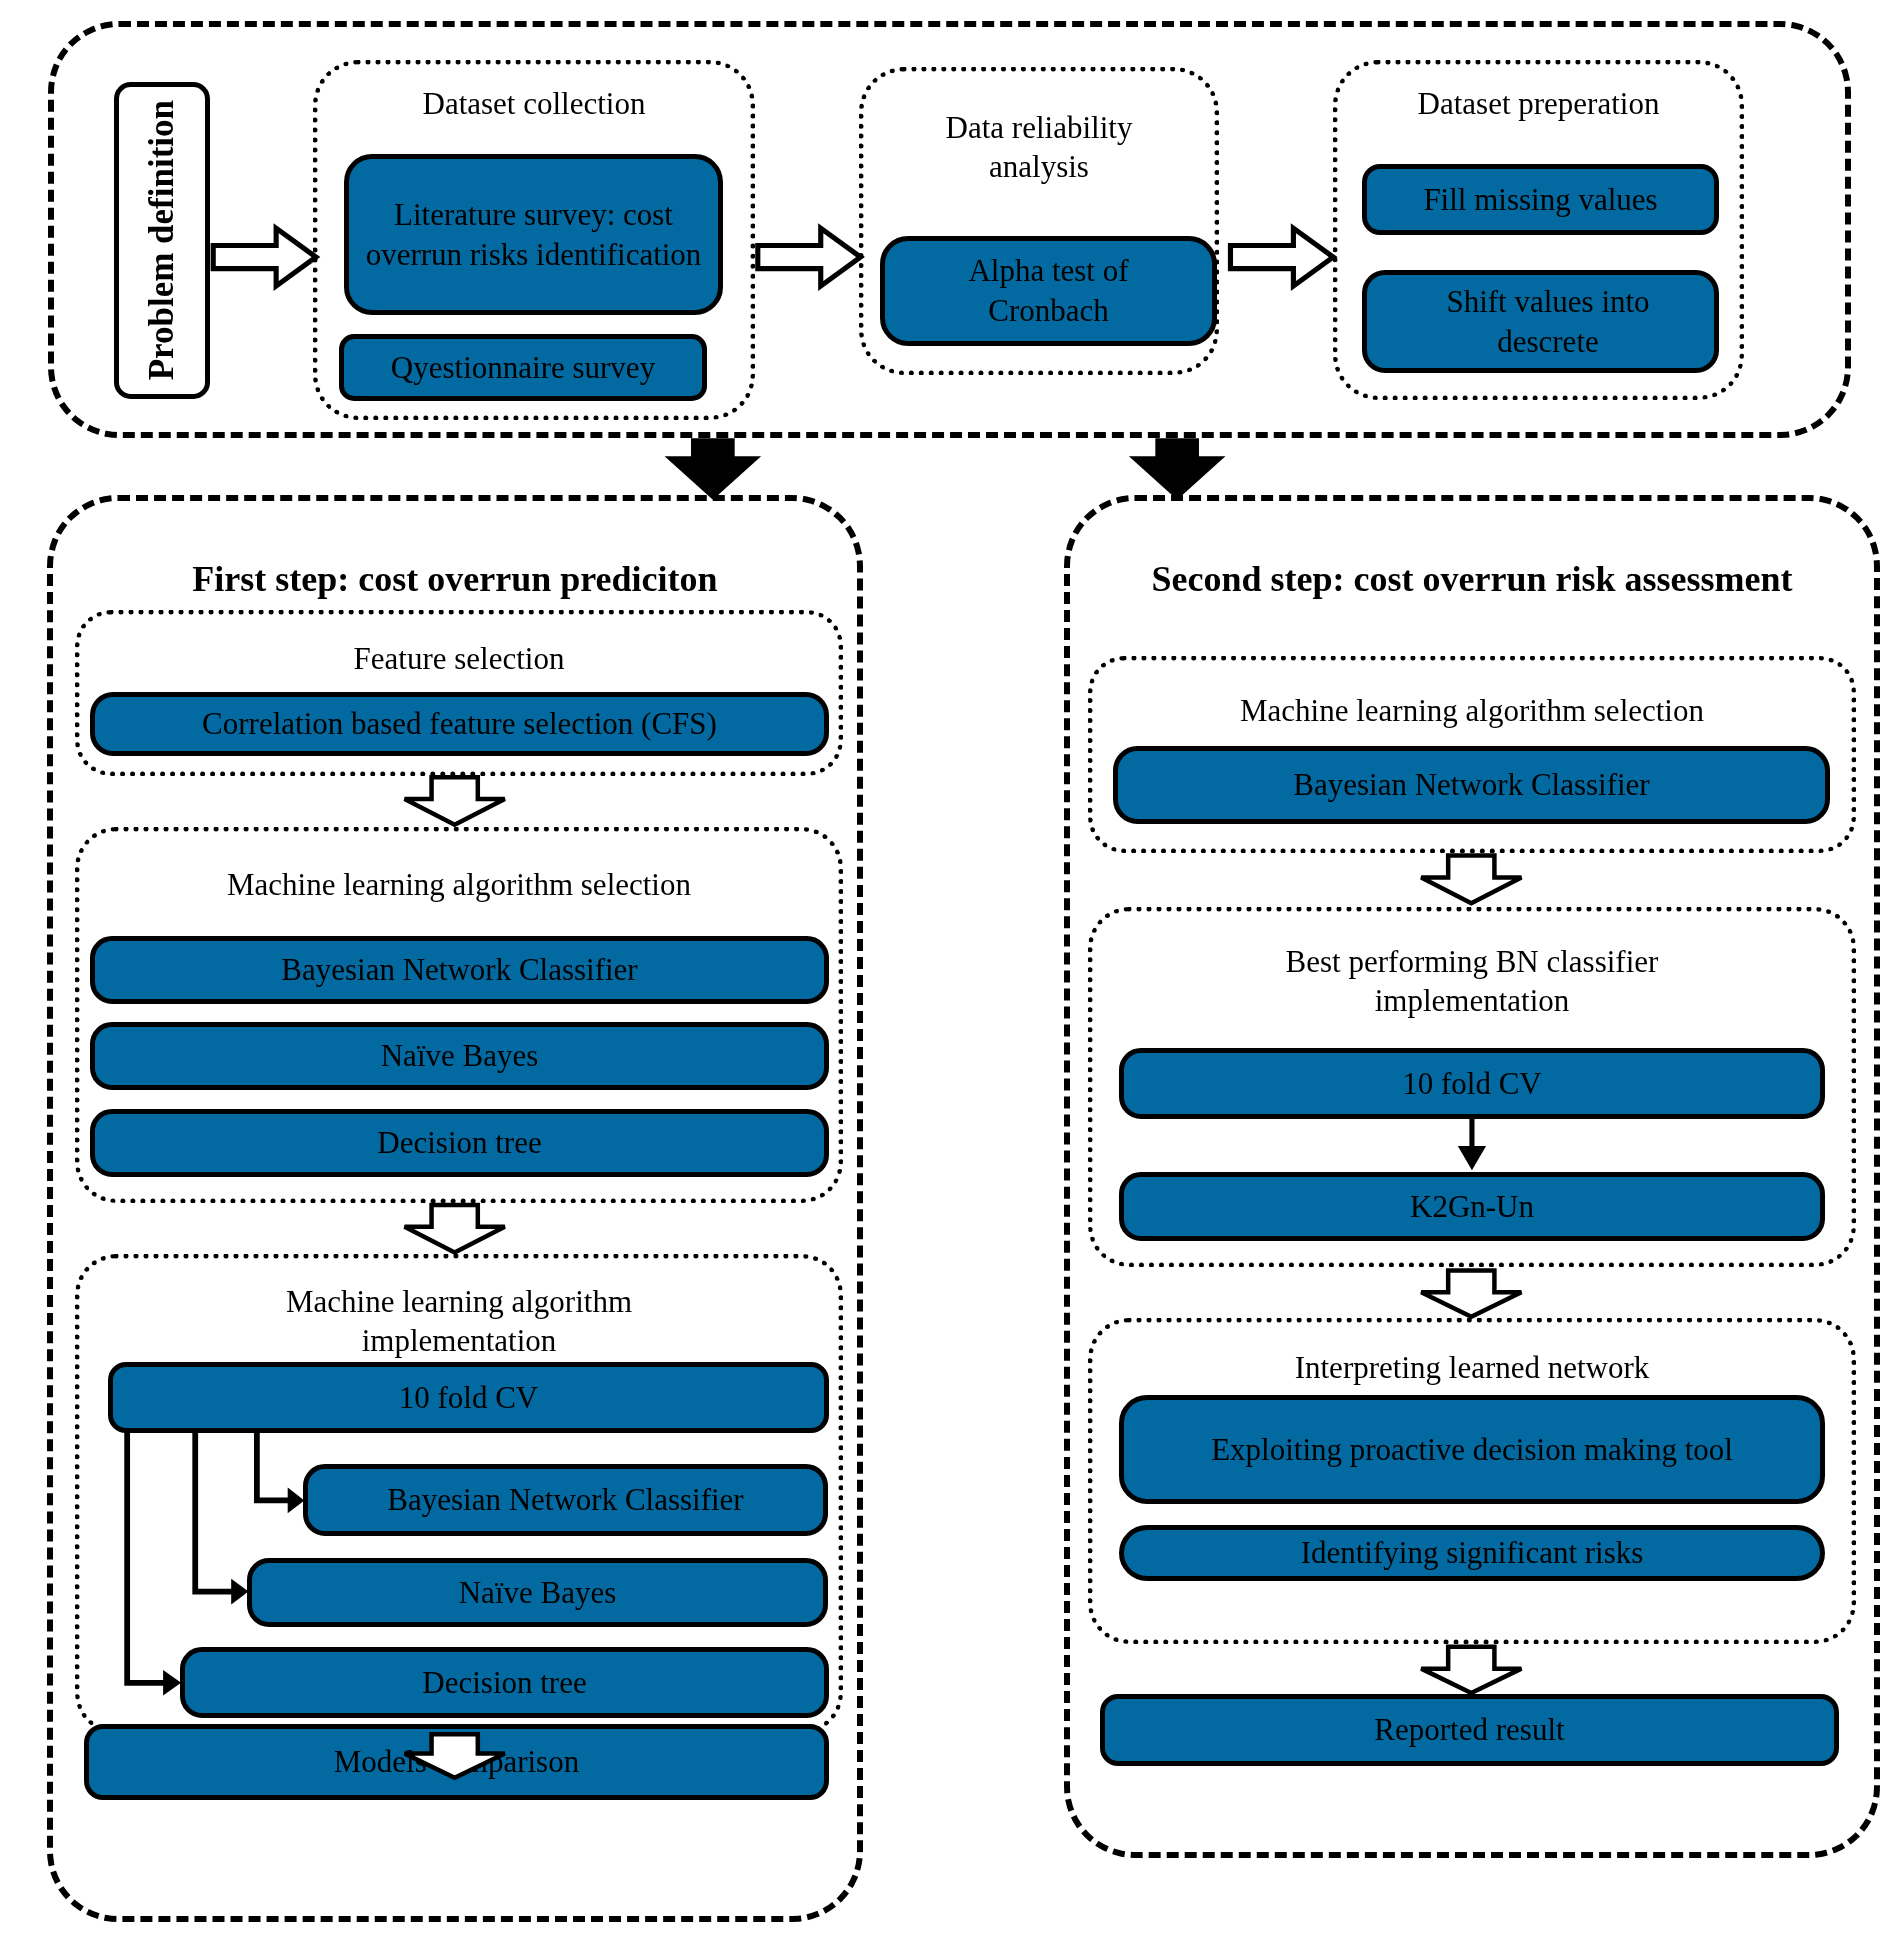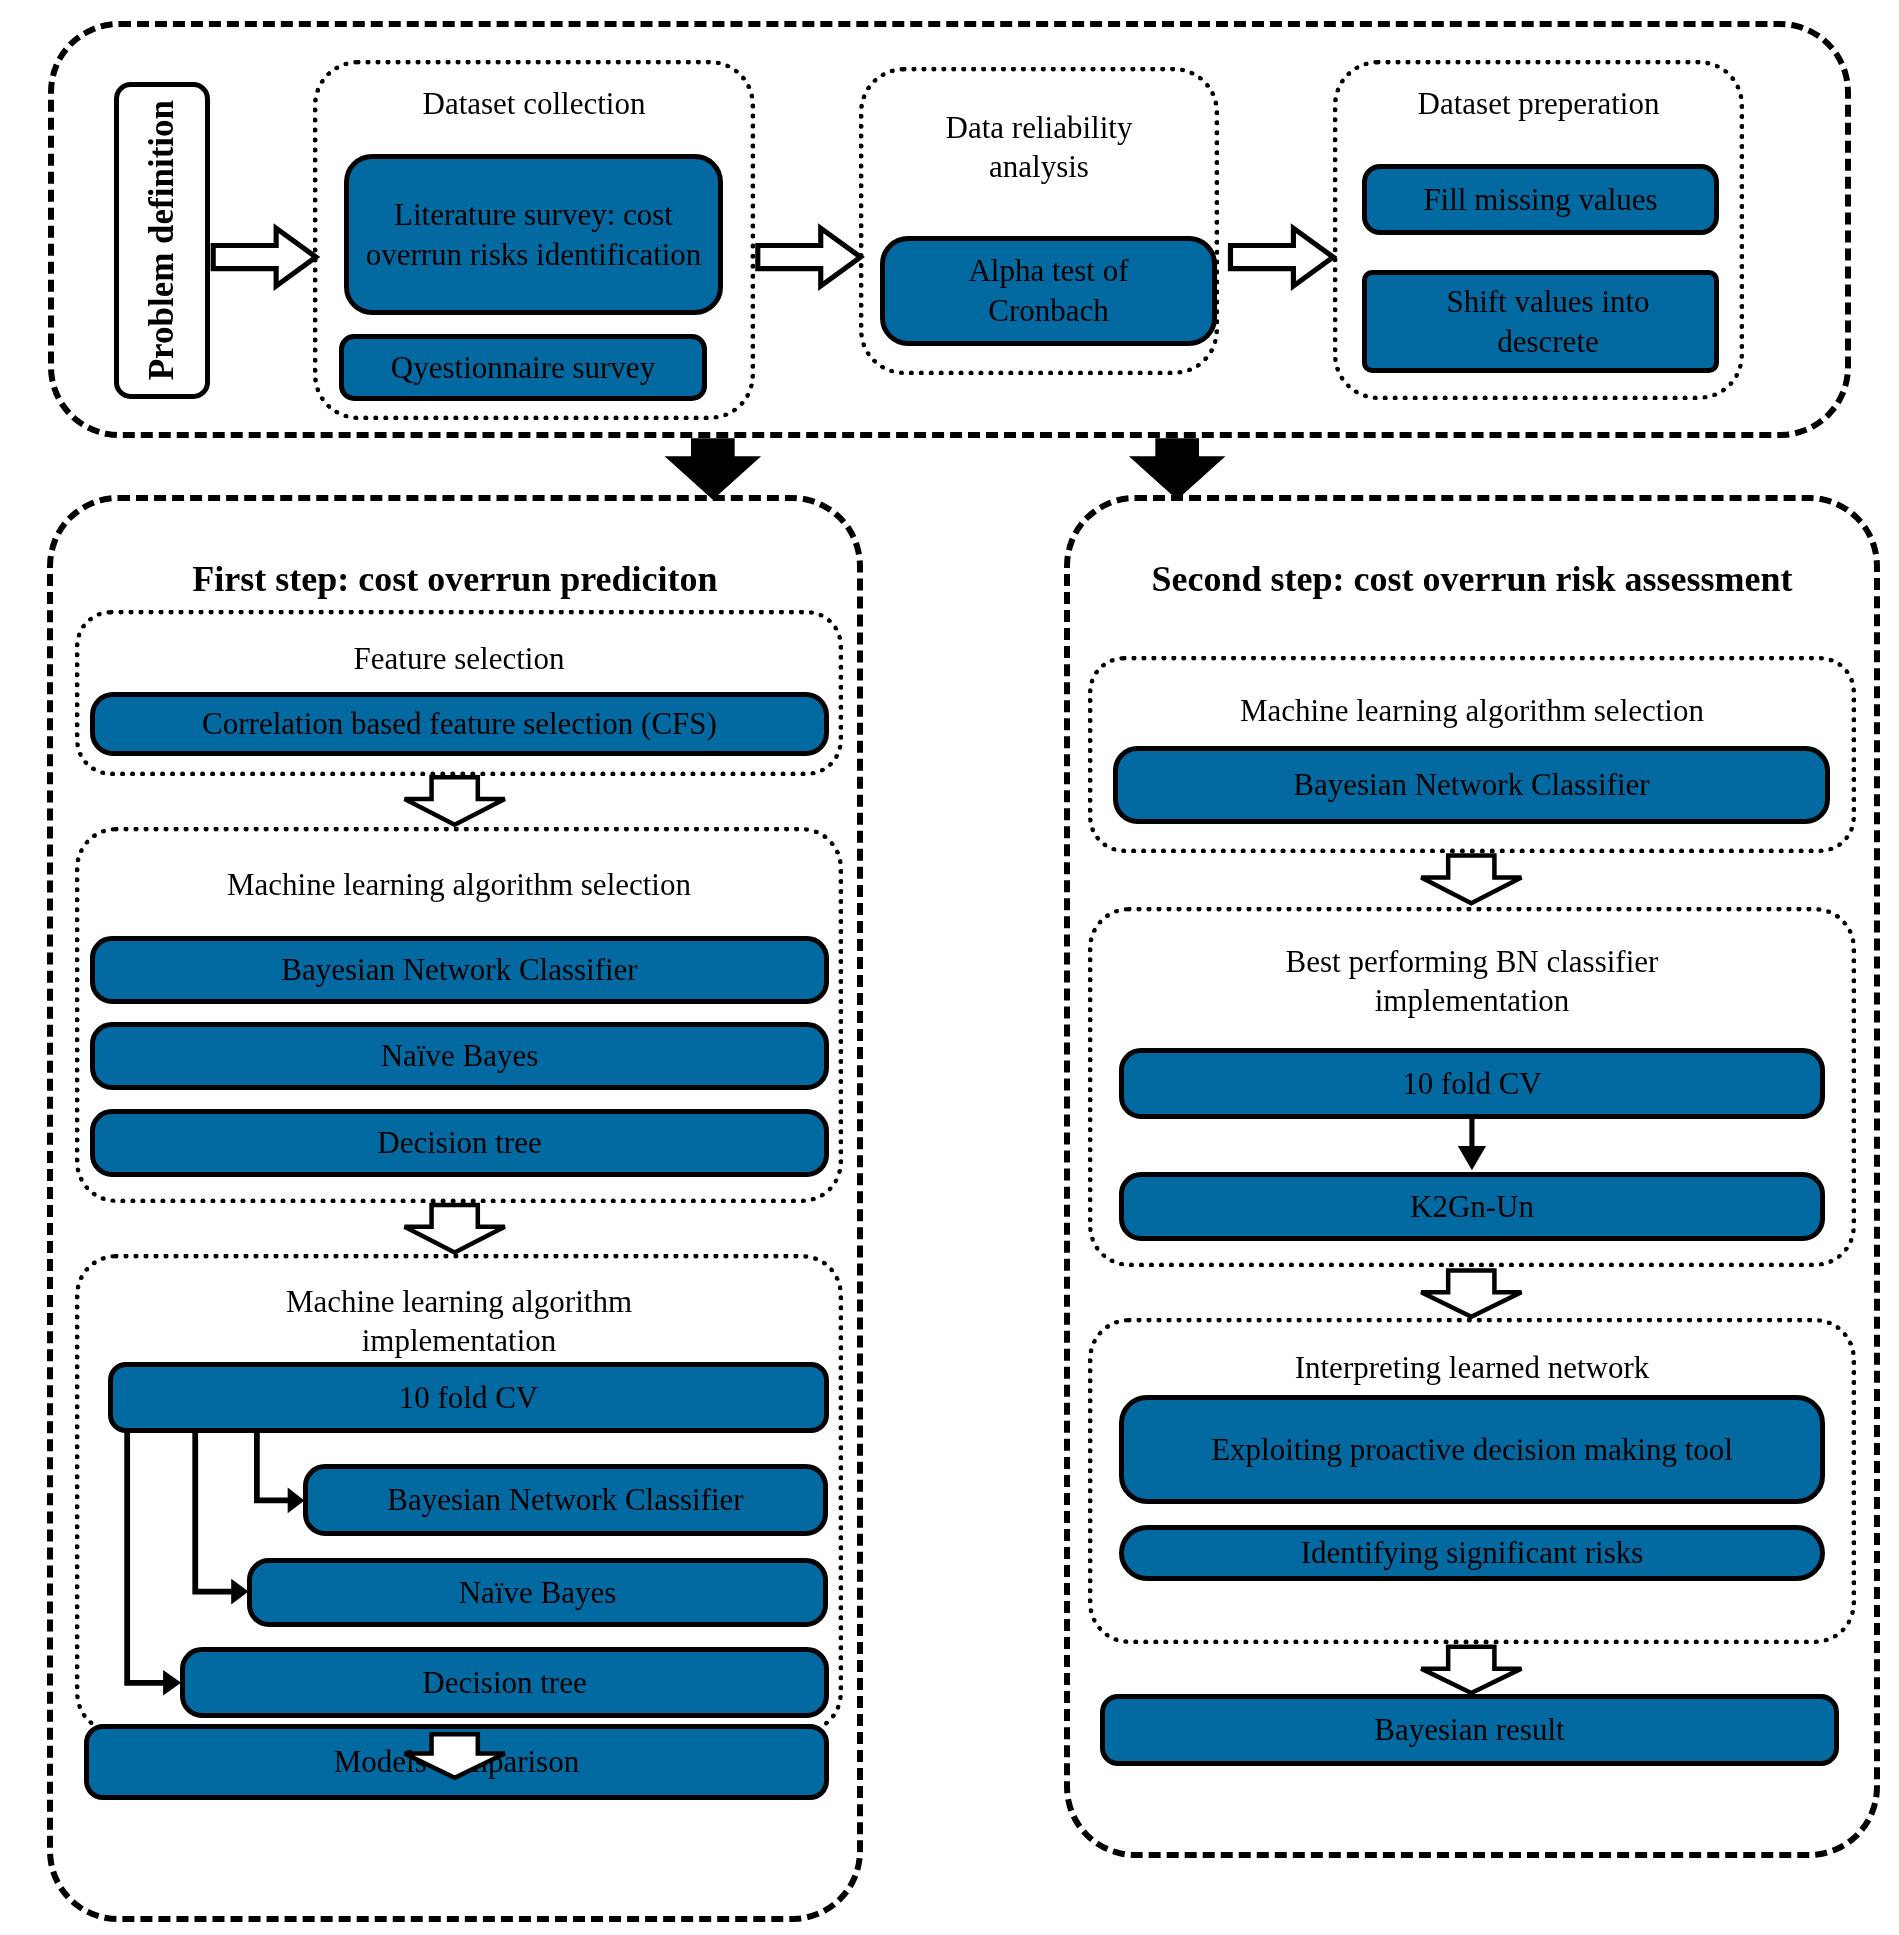--- a/index.html
+++ b/index.html
@@ -99,21 +99,21 @@
   </div>
   <div class="abs solid-box thick" style="left:880px; top:236px; width:337px; height:110px;">
     <span style="max-width:270px;">Alpha test of Cronbach</span>
   </div>
 
   <div class="abs dotted-group" style="left:1333px; top:60px; width:411px; height:340px;"></div>
   <div class="abs group-title" style="left:1333px; top:85px; width:411px;">Dataset preperation</div>
   <div class="abs solid-box" style="left:1362px; top:164px; width:357px; height:71px; border-radius:18px;">
     <span>Fill missing values</span>
   </div>
-  <div class="abs solid-box" style="left:1362px; top:270px; width:357px; height:103px; border-radius:10px;padding-left:28px;">
+  <div class="abs solid-box" style="left:1362px; top:270px; width:357px; height:103px; border-radius:23px;padding-left:28px;">
     <span style="max-width:302px;">Shift values into descrete</span>
   </div>
 
   <div class="abs dashed-frame" style="left:47px; top:495px; width:816px; height:1427px;"></div>
   <div class="abs step-title" style="left:73px; top:556px; width:764px;">First step: cost overrun prediciton</div>
 
   <div class="abs dotted-group" style="left:75px; top:610px; width:768px; height:166px; border-radius:36px;"></div>
   <div class="abs group-title" style="left:75px; top:640px; width:768px;">Feature selection</div>
   <div class="abs solid-box thick" style="left:90px; top:692px; width:739px; height:64px; border-radius:23px;">
     <span>Correlation based feature selection (CFS)</span>
@@ -177,21 +177,21 @@
   <div class="abs dotted-group" style="left:1088px; top:1318px; width:768px; height:326px; border-radius:41px;"></div>
   <div class="abs solid-box thick" style="left:1119px; top:1395px; width:706px; height:109px;">
     <span style="max-width:578px;">Exploiting proactive decision making tool</span>
   </div>
   <div class="abs group-title" style="left:1088px; top:1349px; width:768px;">Interpreting learned network</div>
   <div class="abs solid-box thick" style="left:1119px; top:1525px; width:706px; height:56px;">
     <span>Identifying significant risks</span>
   </div>
 
   <div class="abs solid-box thick" style="left:1100px; top:1694px; width:739px; height:72px; border-radius:18px;">
-    <span>Bayesian result</span>
+    <span>Reported result</span>
   </div>
 
   <svg class="overlay" viewBox="0 0 2957 3014" xmlns="http://www.w3.org/2000/svg">
 
     <polygon points="332,382 430,382 430,355 492,400 430,445 430,418 332,418" fill="#ffffff" stroke="#000000" stroke-width="8"></polygon>
     <polygon points="1180,382 1278,382 1278,355 1340,400 1278,445 1278,418 1180,418" fill="#ffffff" stroke="#000000" stroke-width="8"></polygon>
     <polygon points="1916,382 2014,382 2014,355 2076,400 2014,445 2014,418 1916,418" fill="#ffffff" stroke="#000000" stroke-width="8"></polygon>
 
     <polygon points="1078,684 1142,684 1142,712 1180,712 1110,775 1040,712 1078,712" fill="#000000" stroke="#000000" stroke-width="4"></polygon>
     <polygon points="1801,684 1865,684 1865,712 1903,712 1833,775 1763,712 1801,712" fill="#000000" stroke="#000000" stroke-width="4"></polygon>

